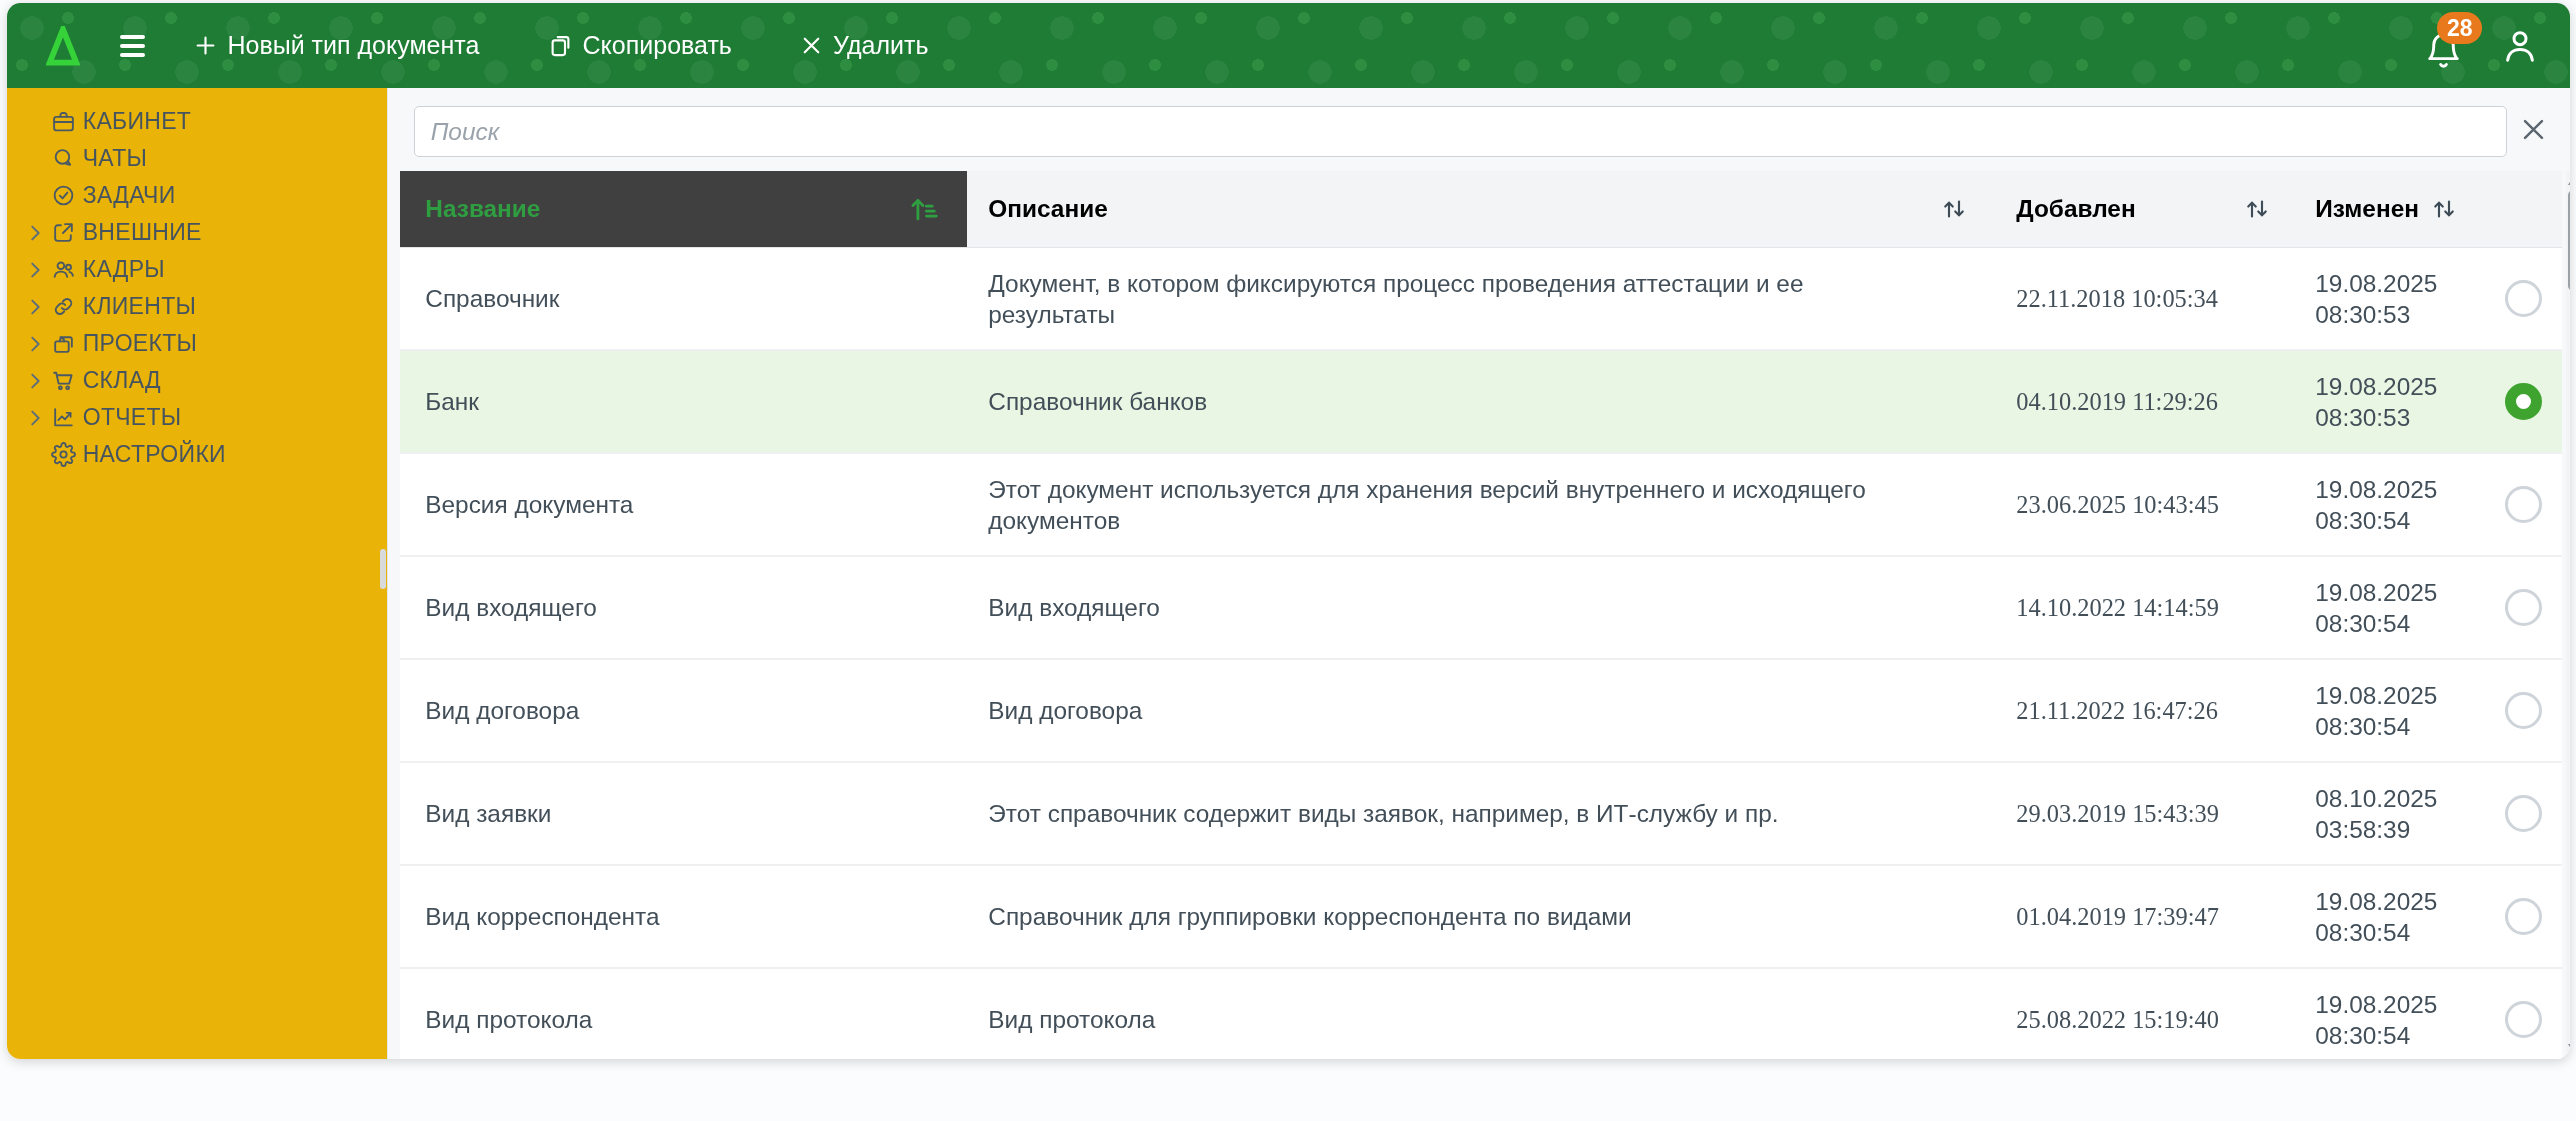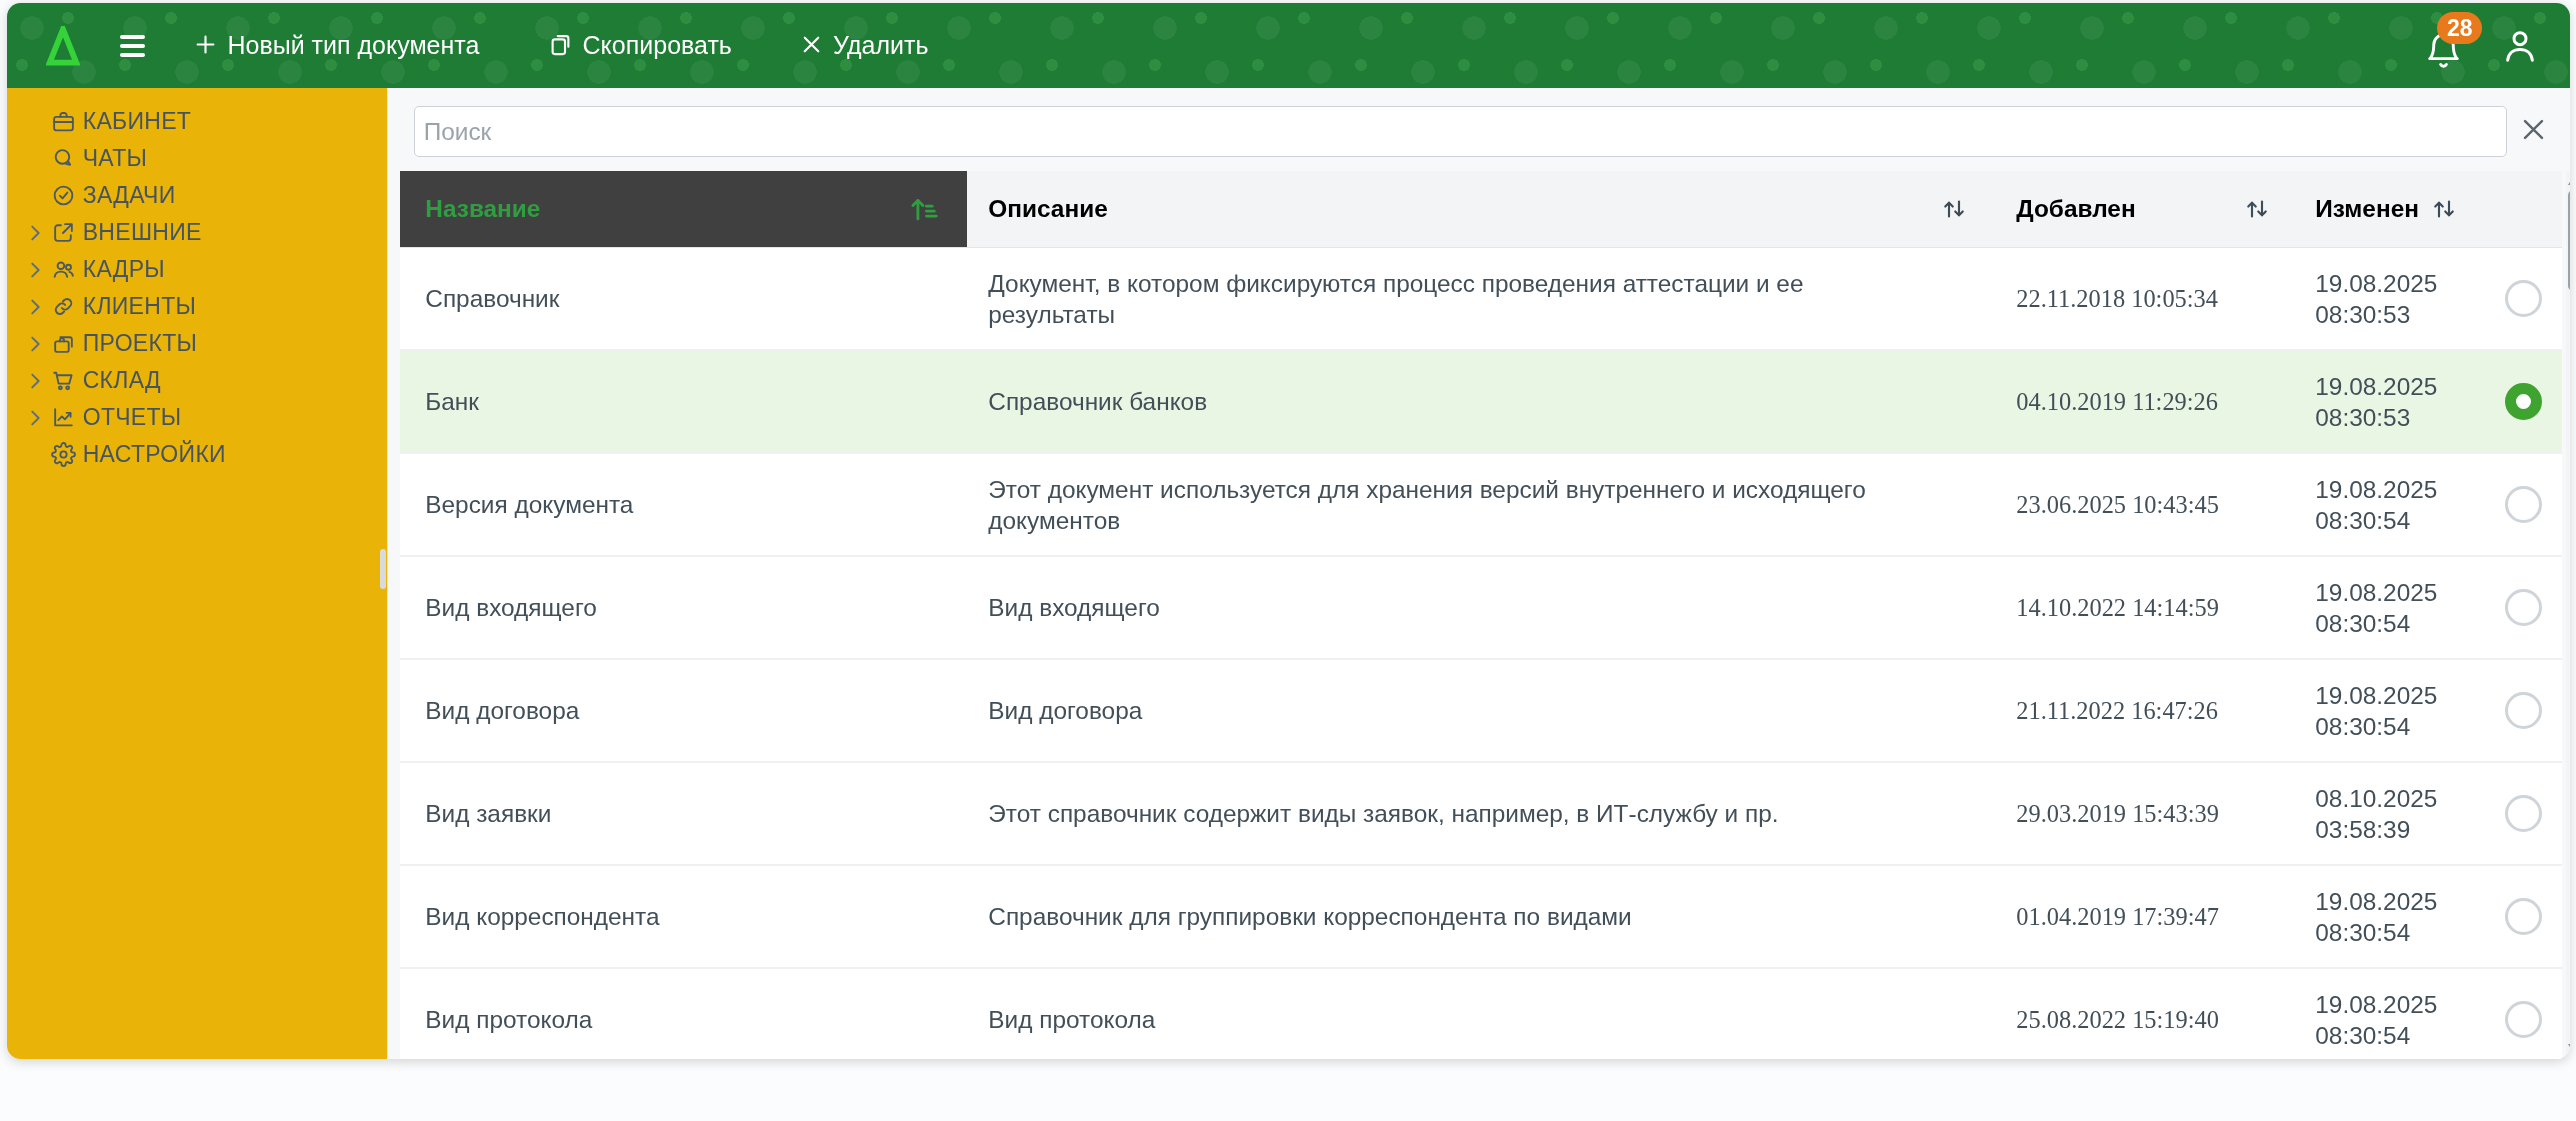--- a/index.html
+++ b/index.html
@@ -16,21 +16,21 @@
     background-image:
       radial-gradient(circle 11.8px at 25px 25px, rgba(255,255,255,.06) 98%, transparent),
       radial-gradient(circle 11.8px at 77px 69px, rgba(255,255,255,.06) 98%, transparent),
       radial-gradient(circle 5.9px at 61px 15px, rgba(120,225,130,.17) 98%, transparent),
       radial-gradient(circle 5.9px at 15px 62px, rgba(120,225,130,.17) 98%, transparent);
     background-size:103px 93px;}
   .logo{margin-left:39px;width:34px;height:40px;flex:0 0 auto;}
   .burger{margin-left:40px;width:25px;display:flex;flex-direction:column;gap:5px;
     background:none;border:none;padding:0;cursor:pointer;}
   .burger i{display:block;height:4.2px;background:#fff;border-radius:2.5px;}
-  .hbtn{display:flex;gap:8.4px;background:none;border:none;color:#fff;
+  .hbtn{display:flex;align-items:center;gap:8.4px;background:none;border:none;color:#fff;
     font-family:inherit;font-size:25px;cursor:pointer;padding:5px 3.4px;}
   .hbtn svg{width:27px;height:27px;stroke:#fff;fill:none;stroke-width:1.9;
     stroke-linecap:round;stroke-linejoin:round;}
   .hbtn.b1{margin-left:44px;}
   .hbtn.b2{margin-left:61px;}
   .hbtn.b3{margin-left:59px;}
   .top-right{margin-left:auto;margin-right:30px;display:flex;align-items:center;gap:37px;}
   .bellwrap{position:relative;background:none;border:none;padding:0;cursor:pointer;}
   .bellwrap svg{width:39px;height:39px;stroke:#fff;fill:none;stroke-width:1.8;
     stroke-linecap:round;stroke-linejoin:round;display:block;margin-top:8.4px;}
@@ -50,21 +50,21 @@
   .side-item .sicon{position:absolute;left:44px;width:25px;height:25px;stroke:#4a5964;
     fill:none;stroke-width:1.8;stroke-linecap:round;stroke-linejoin:round;}
   .side-item .slabel{margin-left:76px;font-size:23px;color:#46545f;letter-spacing:0.3px;}
   .side-thumb{position:absolute;left:373px;top:461px;width:6.7px;height:40px;
     background:#d8dadc;border-radius:3.4px;}
 
   
   .content{position:absolute;left:381px;top:85px;right:0;bottom:0;background:#f7f8f9;}
   .search-input{position:absolute;left:26px;top:17.7px;width:2093px;height:51px;
     border:0.8px solid #ccd2d7;border-radius:5px;background:#fff;font-family:inherit;
-    font-size:24.4px;color:#c2410c;padding:0 9px;outline:none;}
+    font-size:24.4px;color:#c2410c;padding:0 16px;outline:none;font-style:italic;}
   .search-input::placeholder{color:#9aa3ab;}
   .clear-btn{position:absolute;left:2126px;top:23.6px;width:39px;height:39px;background:none;
     border:none;cursor:pointer;padding:0;}
   .clear-btn svg{width:29px;height:29px;stroke:#5b6670;fill:none;stroke-width:2;
     stroke-linecap:round;}
 
   
   .table{position:absolute;left:12.6px;top:83px;width:2162px;background:#fff;}
   .thead,.trow{display:grid;grid-template-columns:567px 1015px 312px 190px 78px;}
   .thead{height:77px;border-bottom:1.7px solid #e2e6e9;}

